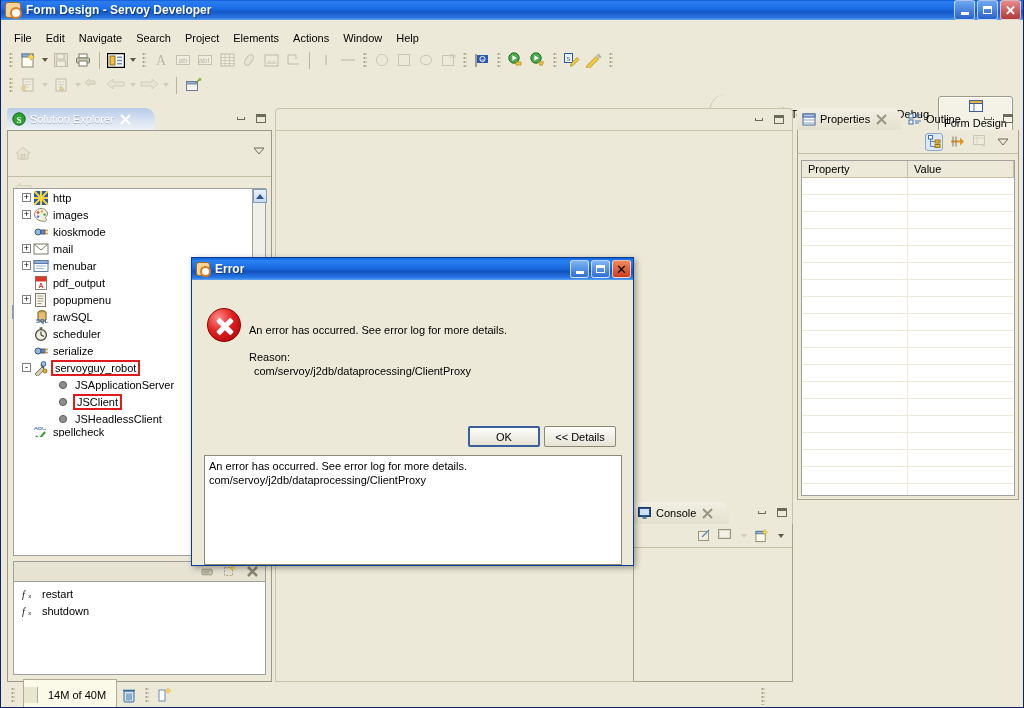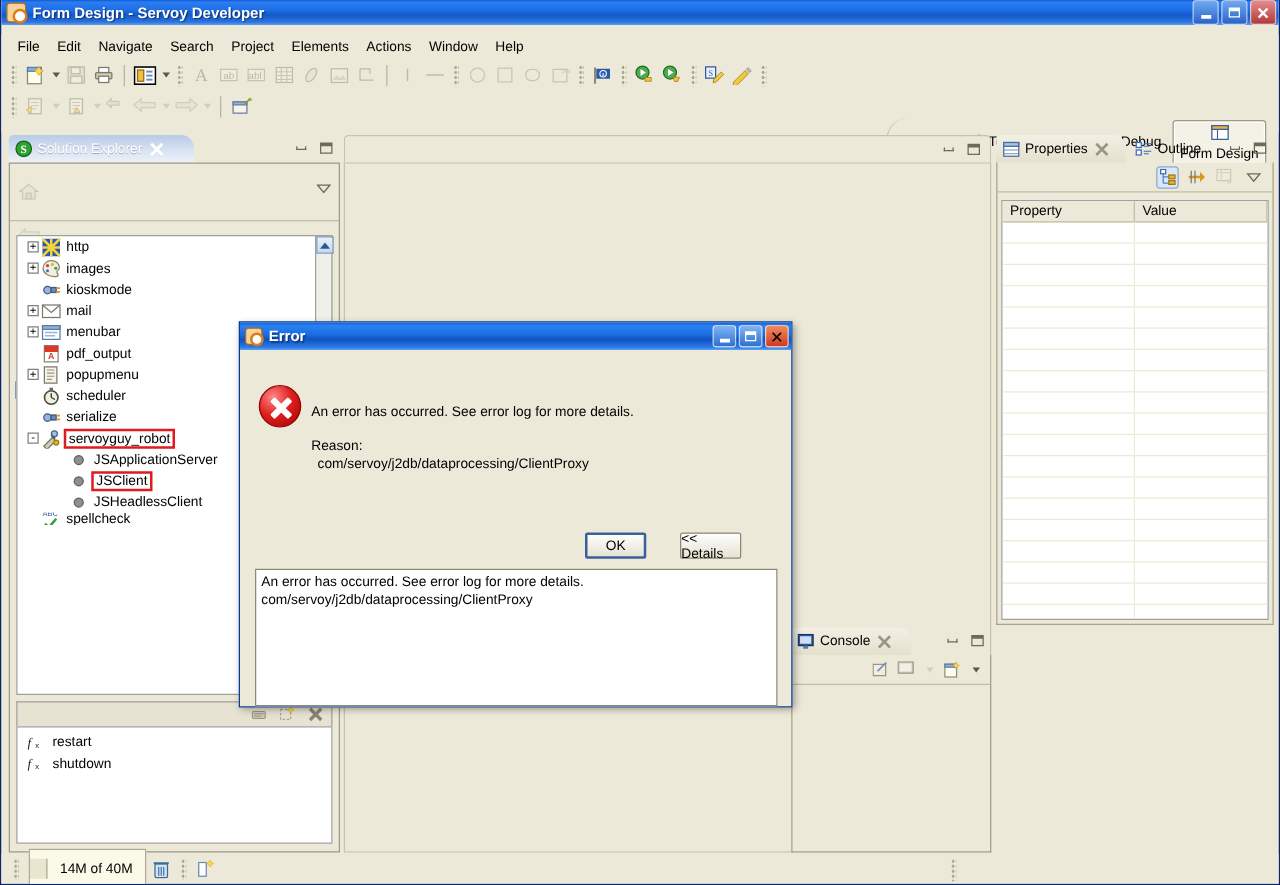--- a/index.html
+++ b/index.html
@@ -260,21 +260,21 @@
   }
   .err-icon::before, .err-icon::after {
     content:""; position:absolute; left:7px; top:15px; width:20px; height:5px; background:#fff; border-radius:1px;
   }
   .err-icon::before { transform: rotate(45deg); }
   .err-icon::after { transform: rotate(-45deg); }
   .err-msg { position:absolute; left:57px; top:44px; font-size:11px; }
   .err-reason-lbl { position:absolute; left:57px; top:71px; font-size:11px; }
   .err-reason { position:absolute; left:62px; top:85px; font-size:11px; }
   .dlg-button {
-    position:absolute; height:21px; width:49px;
+    position:absolute; height:21px; width:72px;
     background: linear-gradient(to bottom,#fdfdfc,#e6e3d4);
     border:1px solid #8d8874; border-radius:2px;
     display:flex;align-items:center;justify-content:center;font-size:11px;cursor:pointer;
   }
   .dlg-button.primary { border:2px solid #3b5f9c; }
   #btn-ok { left:276px; top:146px; }
   #btn-details { left:352px; top:146px; }
   .err-details {
     position:absolute; left:12px; top:175px; width:418px; height:110px;
     background:#fff; border:1px solid #8d8874; padding:3px 4px; overflow:hidden;
@@ -691,20 +691,30 @@
               <svg width="16" height="16" viewBox="0 0 16 16" class="ticon">
                 <rect x="2.5" y="1.5" width="10" height="13" fill="#f6f4ea" stroke="#7a7a6a"></rect>
                 <path d="M4.5 4h6M4.5 6.5h6M4.5 9h6M4.5 11.5h4" stroke="#9a9480" stroke-width=".9"></path>
               </svg>
               <span class="tlbl">popupmenu</span>
             </div>
             <div class="tree-row">
               <div style="width: 6px; flex: 0 0 auto;"></div>
               <div class="twisty blank"></div>
               <svg width="16" height="16" viewBox="0 0 16 16" class="ticon">
+                <ellipse cx="9" cy="3.5" rx="4" ry="1.8" fill="#c9a24a" stroke="#7a5a10"></ellipse>
+                <path d="M5 3.5v7c0 1 1.8 1.8 4 1.8s4-.8 4-1.8v-7" fill="#e0c070" stroke="#7a5a10"></path>
+                <text x="3" y="14" font-size="6" fill="#2b5aaa" font-family="Liberation Sans, sans-serif" font-weight="bold">SQL</text>
+              </svg>
+              <span class="tlbl">rawSQL</span>
+            </div>
+            <div class="tree-row">
+              <div style="width: 6px; flex: 0 0 auto;"></div>
+              <div class="twisty blank"></div>
+              <svg width="16" height="16" viewBox="0 0 16 16" class="ticon">
                 <circle cx="8" cy="9" r="5.4" fill="#f0eee0" stroke="#4a4a3a" stroke-width="1.3"></circle>
                 <path d="M8 9 V5.5 M8 9 l3 1.6" stroke="#3a3a2a" stroke-width="1.1"></path>
                 <rect x="6.6" y="1.2" width="2.8" height="2" fill="#6a6a5a"></rect>
               </svg>
               <span class="tlbl">scheduler</span>
             </div>
             <div class="tree-row">
               <div style="width: 6px; flex: 0 0 auto;"></div>
               <div class="twisty blank"></div>
               <svg width="16" height="16" viewBox="0 0 16 16" class="ticon">

